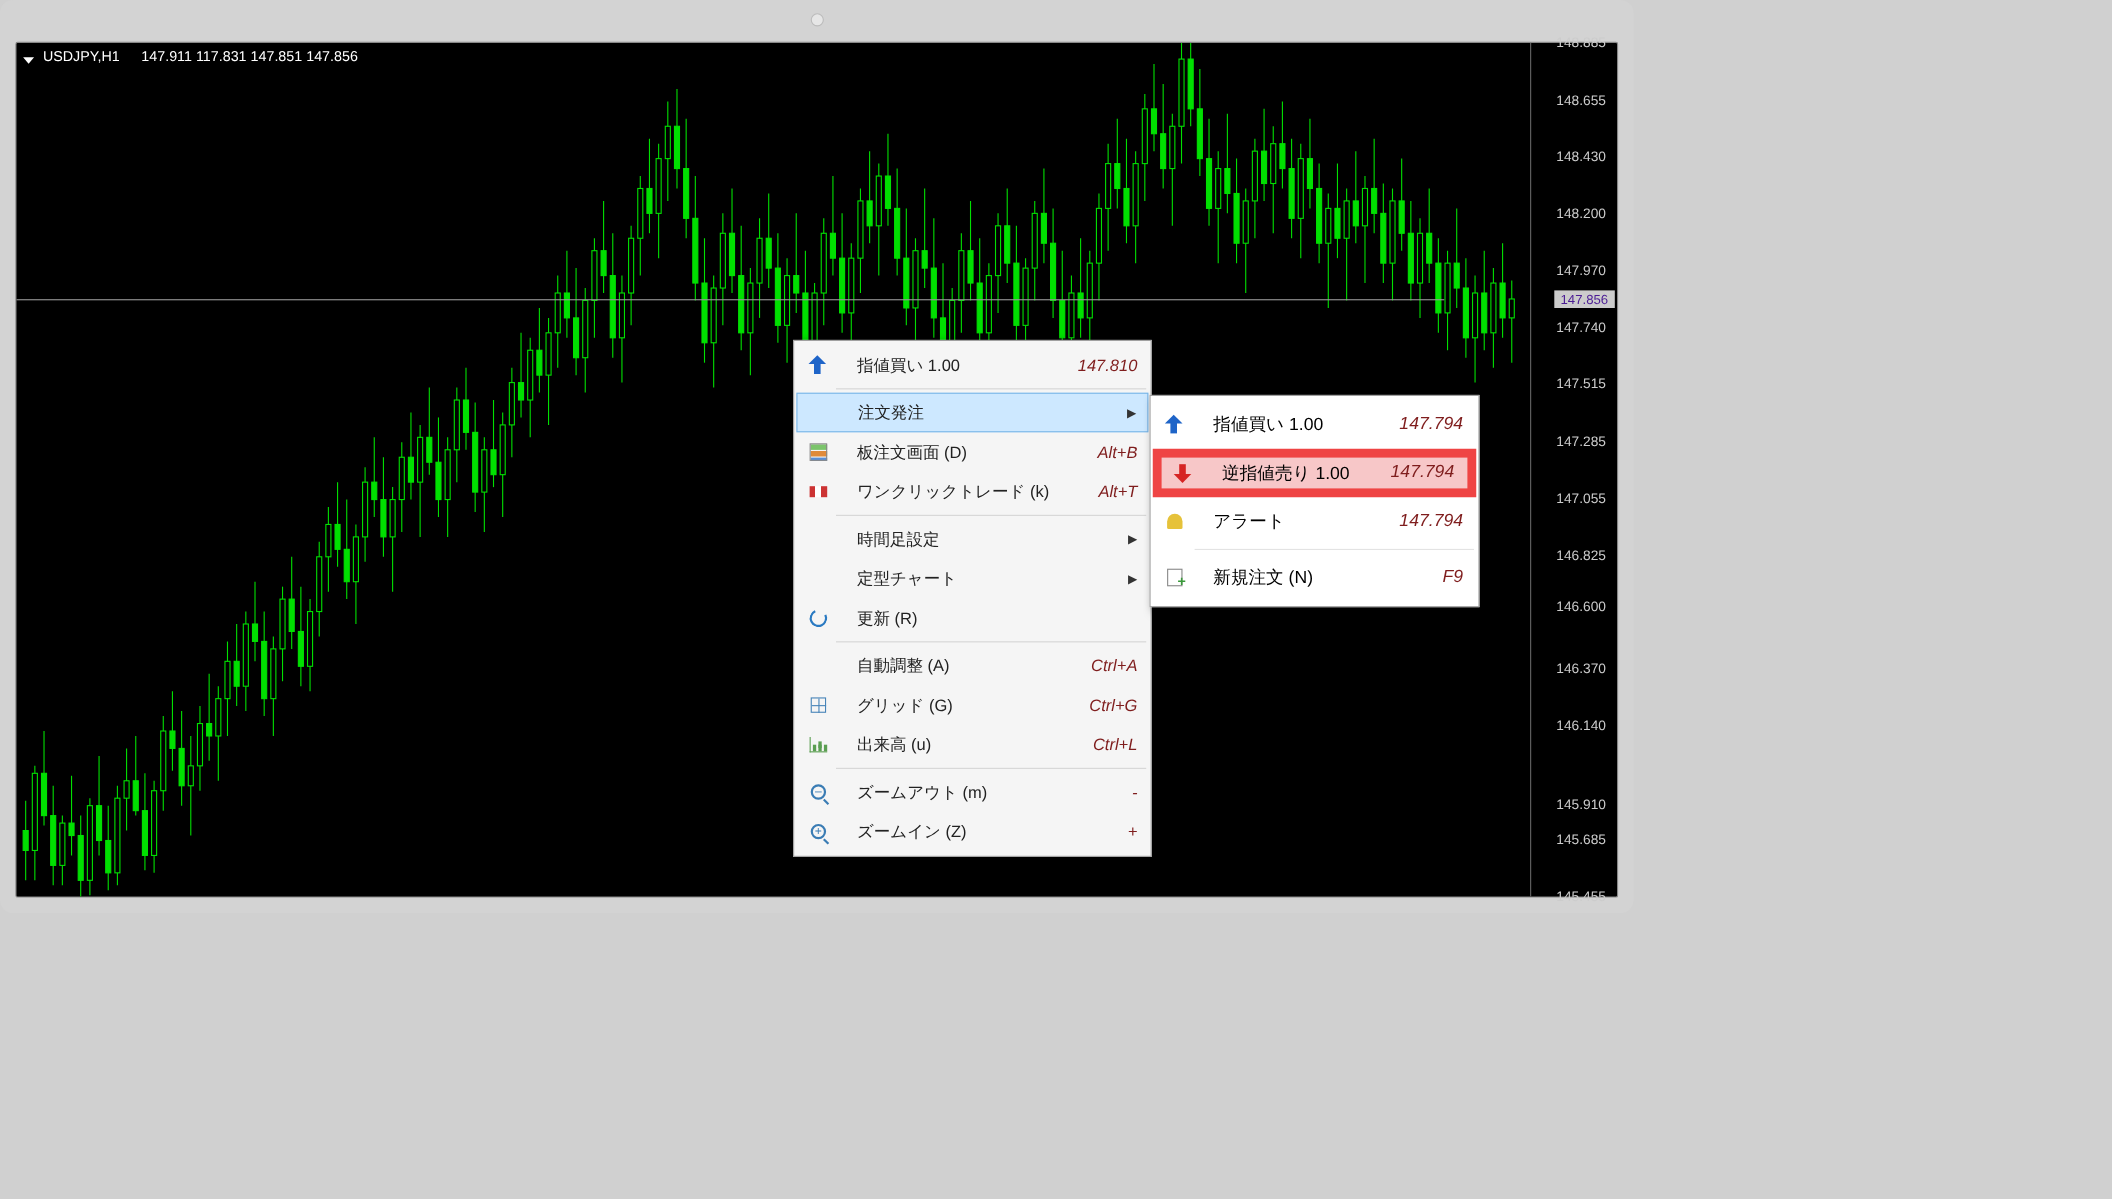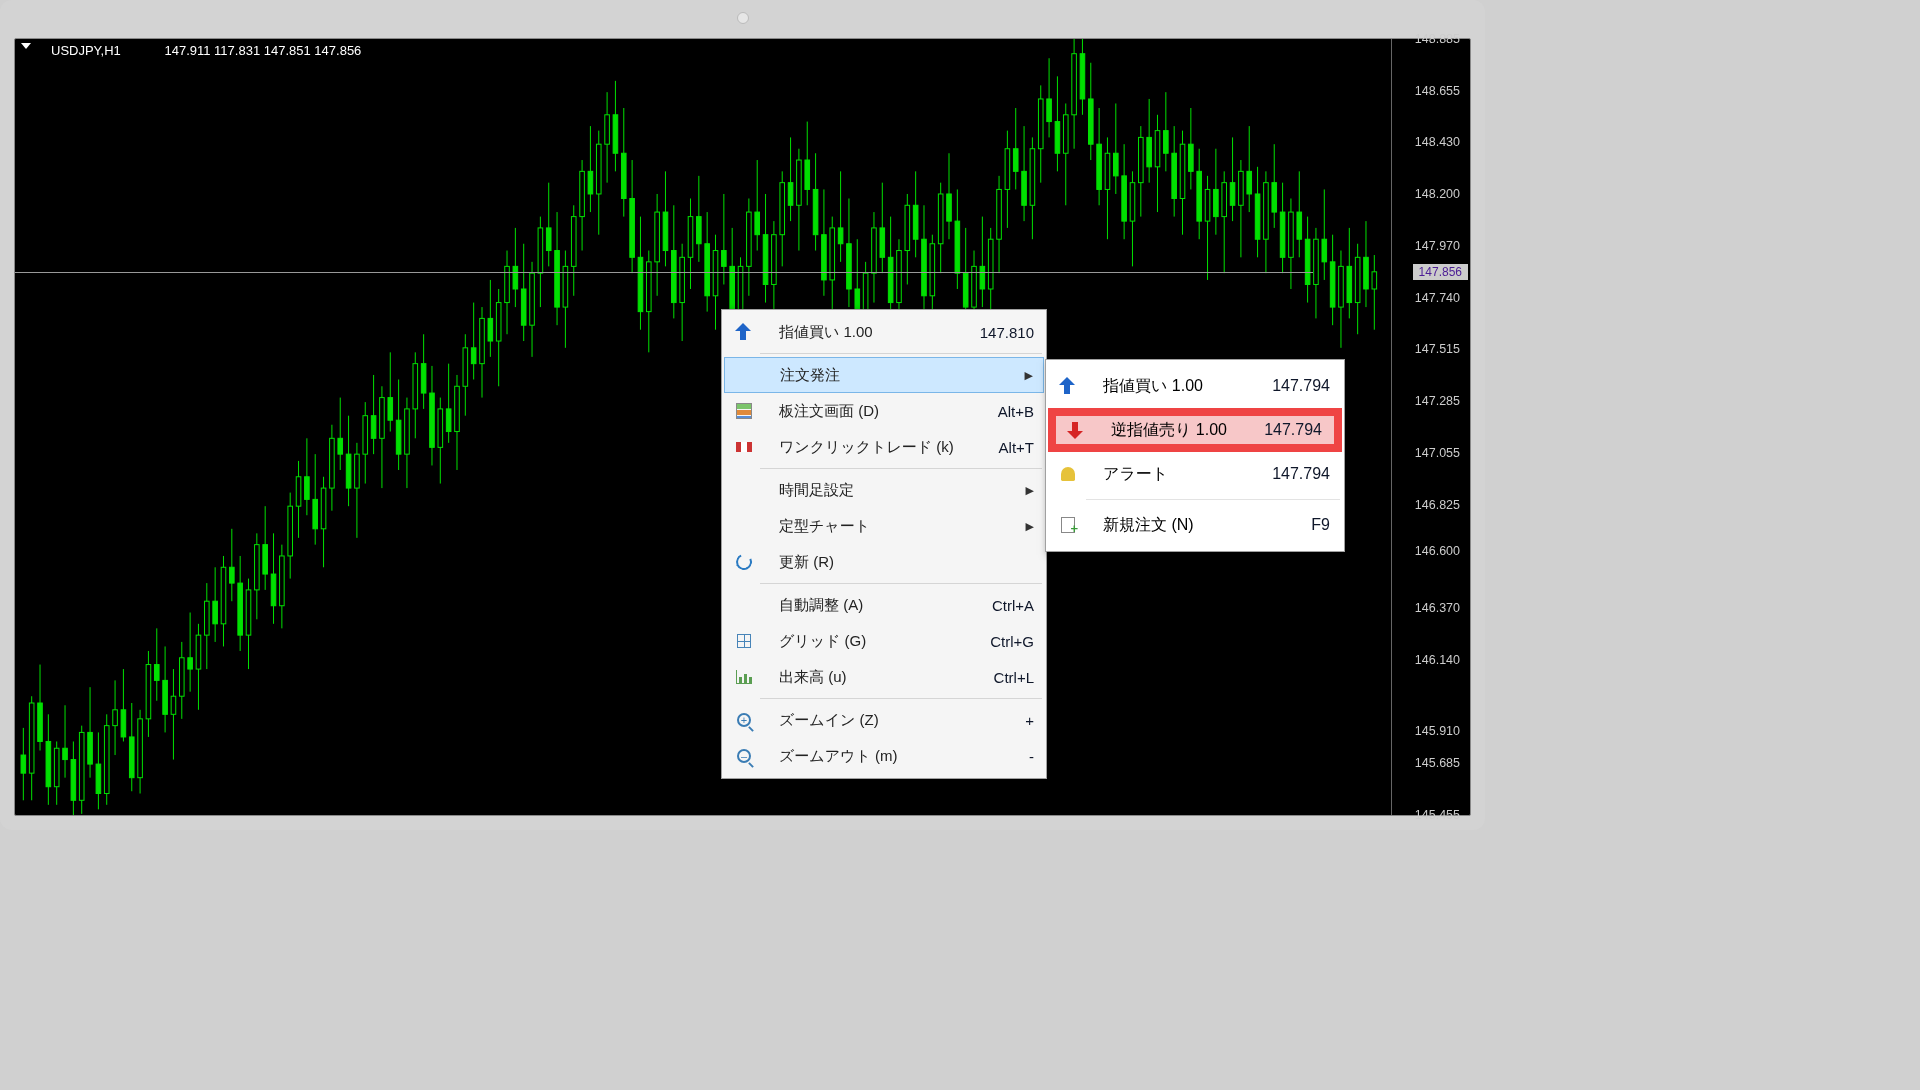--- a/index.html
+++ b/index.html
@@ -47,22 +47,22 @@
   bottom: 0;
   border-right: 1px solid #666;
 }
 .chart-header {
   position: absolute;
   top: 4px;
   left: 6px;
   font-size: 13px;
   color: #fff;
   display: flex;
-  align-items: flex-start;
-  gap: 20px;
+  align-items: flex-end;
+  gap: 8px;
 }
 .price-axis {
   position: absolute;
   top: 0;
   right: 0;
   width: 78px;
   bottom: 0;
   font-size: 12.5px;
   color: #ccc;
 }
@@ -117,21 +117,22 @@
   justify-content: center;
   margin-right: 6px;
 }
 .menu-item .label {
   flex: 1;
   white-space: nowrap;
   margin-left: 15px;
 }
 .menu-item .shortcut {
   margin-left: 30px;
-  color: #0f172a;
+  color: #7f1d1d;
+  font-style: italic;
 }
 .menu-item .arrow {
   margin-left: 24px;
   font-size: 11px;
   color: #333;
 }
 .menu-item.highlight {
   background: #cde8ff;
   border: 1px solid #7ab6e8;
   height: 36px;
@@ -667,32 +668,32 @@
         <div class="menu-item">
           <span class="icon-slot">
             <span class="ic-vol"></span>
           </span>
           <span class="label">出来高 (u)</span>
           <span class="shortcut">Ctrl+L</span>
         </div>
         <div class="menu-sep"></div>
         <div class="menu-item">
           <span class="icon-slot">
+            <span class="ic-zoomout"></span>
+          </span>
+          <span class="label">ズームアウト (m)</span>
+          <span class="shortcut">-</span>
+        </div>
+        <div class="menu-item">
+          <span class="icon-slot">
             <span class="ic-zoomin"></span>
           </span>
           <span class="label">ズームイン (Z)</span>
           <span class="shortcut">+</span>
         </div>
-        <div class="menu-item">
-          <span class="icon-slot">
-            <span class="ic-zoomout"></span>
-          </span>
-          <span class="label">ズームアウト (m)</span>
-          <span class="shortcut">-</span>
-        </div>
       </div>
 
     <div class="submenu" id="sub-menu" style="left:1030px; top:320px; width:300px;">
         <div class="menu-item">
           <span class="icon-slot">
             <span class="ic-up-arrow"></span>
           </span>
           <span class="label">指値買い 1.00</span>
           <span class="shortcut">147.794</span>
         </div>

